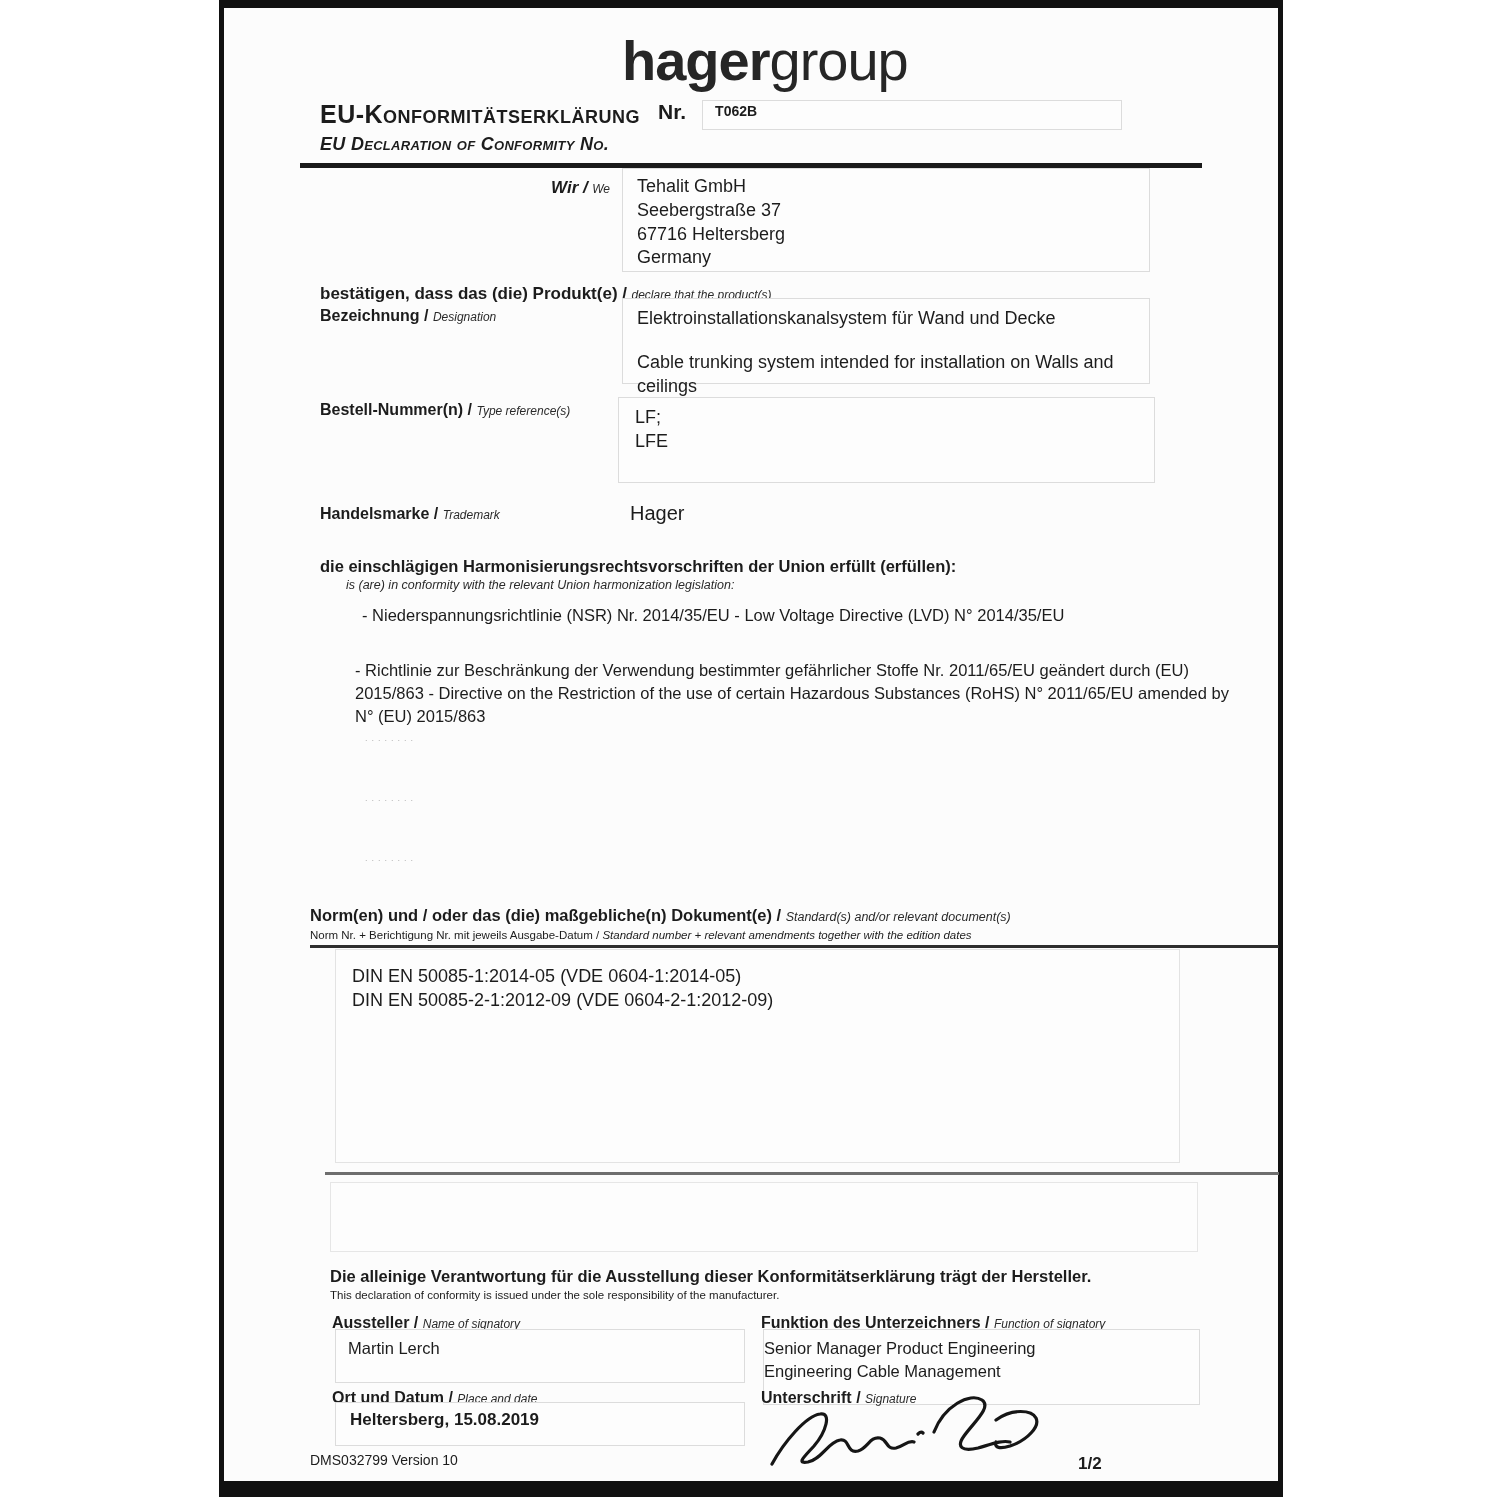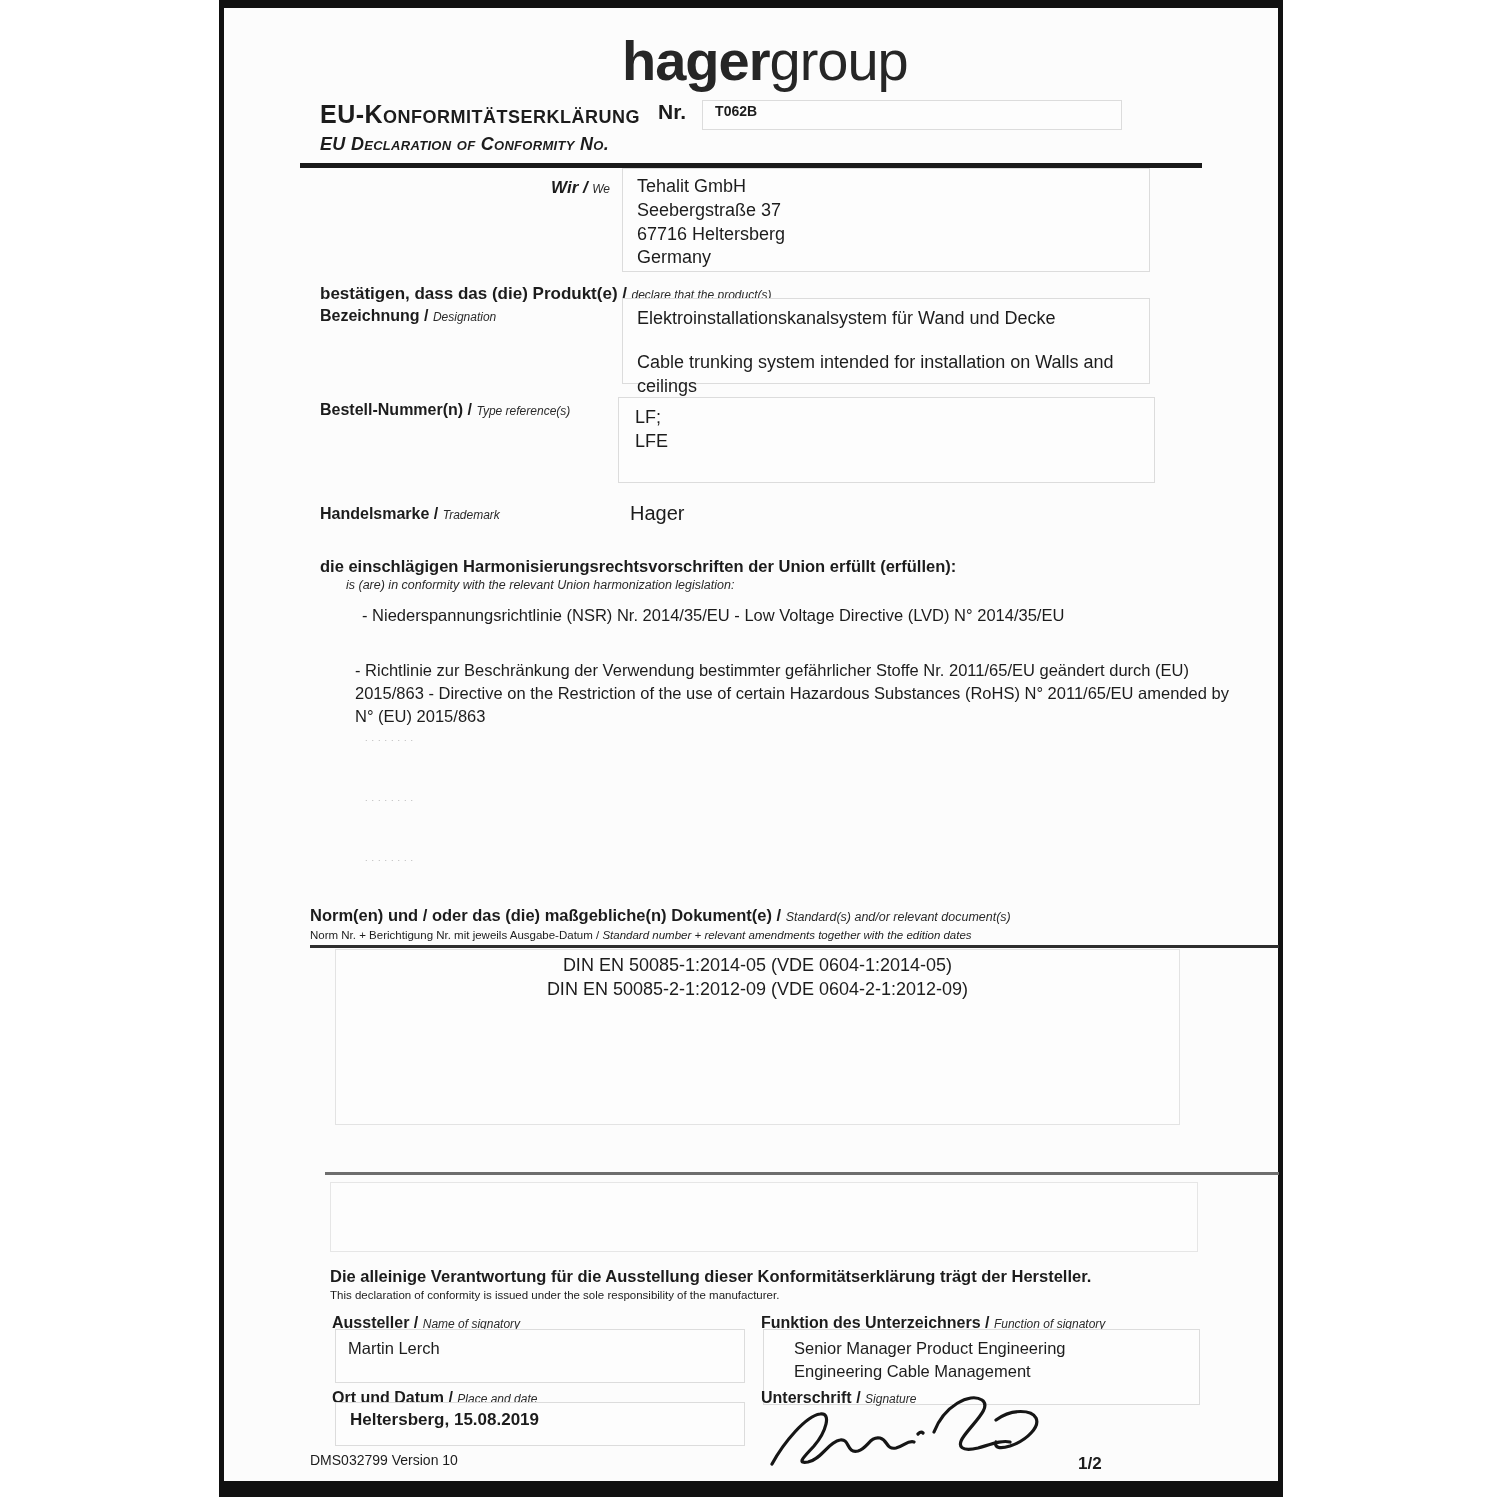--- a/index.html
+++ b/index.html
@@ -105,21 +105,21 @@
   <div class="abs" style="left:86px;top:898px;">
     <span class="lbl-de" style="font-size:16.5px;">Norm(en) und / oder das (die) maßgebliche(n) Dokument(e) /</span>
     <span class="lbl-en" style="font-size:12.5px;">Standard(s) and/or relevant document(s)</span>
   </div>
   <div class="abs small-note" style="left:86px;top:921px;">
     <span>Norm Nr. + Berichtigung Nr. mit jeweils Ausgabe-Datum /</span>
     <span class="it">Standard number + relevant amendments together with the edition dates</span>
   </div>
   <div class="abs rule-thin" style="left:86px;top:937px;right:-1px;"></div>
 
-  <div class="abs box" style="left:111px;top:941px;width:845px;height:176px;padding:4px 16px;border-color:#e3e3e3;text-align:center;">
+  <div class="abs box" style="left:111px;top:941px;width:845px;height:214px;padding:15px 16px;border-color:#e3e3e3;">
     <div class="bold-val">DIN EN 50085-1:2014-05 (VDE 0604-1:2014-05)</div>
     <div class="bold-val">DIN EN 50085-2-1:2012-09 (VDE 0604-2-1:2012-09)</div>
   </div>
 
   <div class="abs rule-gray" style="left:101px;top:1164px;right:-1px;"></div>
   <div class="abs box" style="left:106px;top:1174px;width:868px;height:70px;border-color:#e6e6e6;"></div>
 
   <div class="abs lbl-de" style="left:106px;top:1259px;font-size:16.5px;">Die alleinige Verantwortung für die Ausstellung dieser Konformitätserklärung trägt der Hersteller.</div>
   <div class="abs" style="left:106px;top:1281px;font-size:11.5px;">This declaration of conformity is issued under the sole responsibility of the manufacturer.</div>
 
@@ -128,21 +128,21 @@
     <span class="lbl-en">Name of signatory</span>
   </div>
   <div class="abs" style="left:537px;top:1306px;">
     <span class="lbl-de">Funktion des Unterzeichners /</span>
     <span class="lbl-en">Function of signatory</span>
   </div>
 
   <div class="abs box" style="left:111px;top:1321px;width:410px;height:54px;padding:7px 12px;">
     <div class="reg-val">Martin Lerch</div>
   </div>
-  <div class="abs box" style="left:539px;top:1321px;width:437px;height:76px;padding:7px 30px;">
+  <div class="abs box" style="left:539px;top:1321px;width:437px;height:76px;padding:7px 0;">
     <div class="reg-val">Senior Manager Product Engineering</div>
     <div class="reg-val">Engineering Cable Management</div>
   </div>
 
   <div class="abs" style="left:108px;top:1381px;">
     <span class="lbl-de">Ort und Datum /</span>
     <span class="lbl-en">Place and date</span>
   </div>
   <div class="abs box" style="left:111px;top:1394px;width:410px;height:44px;padding:7px 14px;">
     <div style="font-size:17px;font-weight:600;">Heltersberg, 15.08.2019</div>

